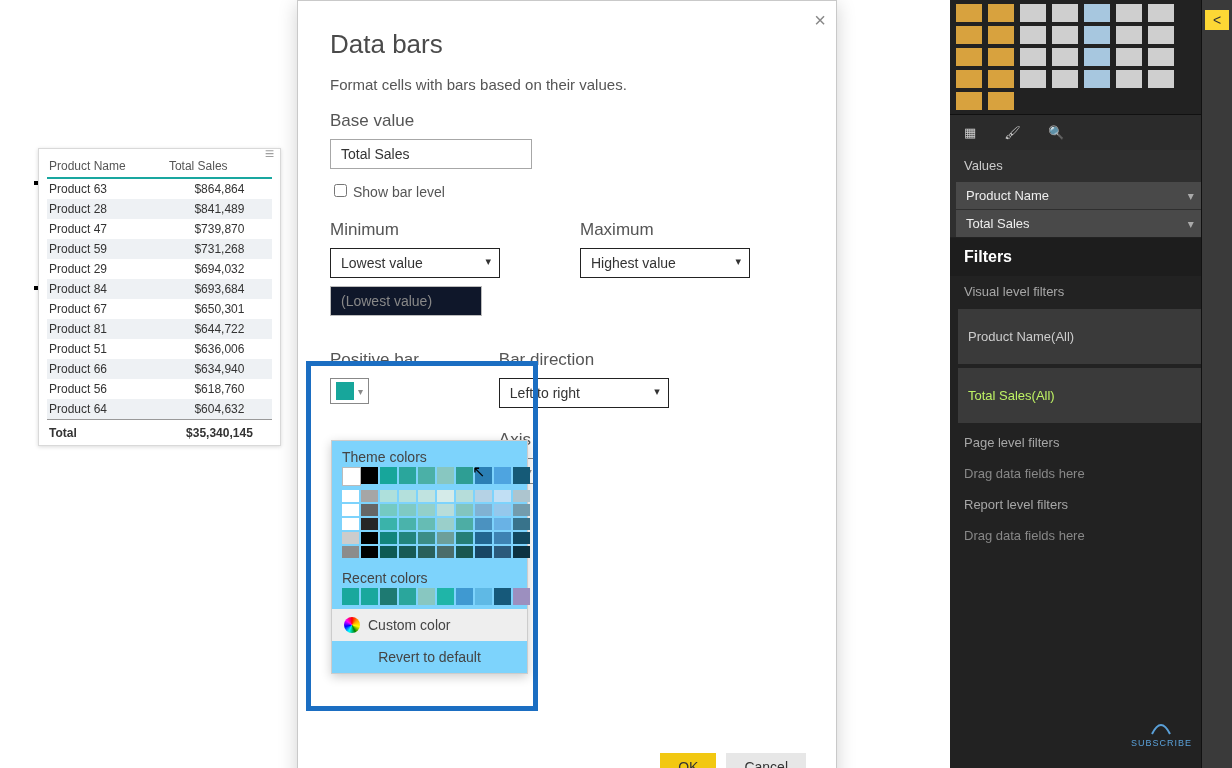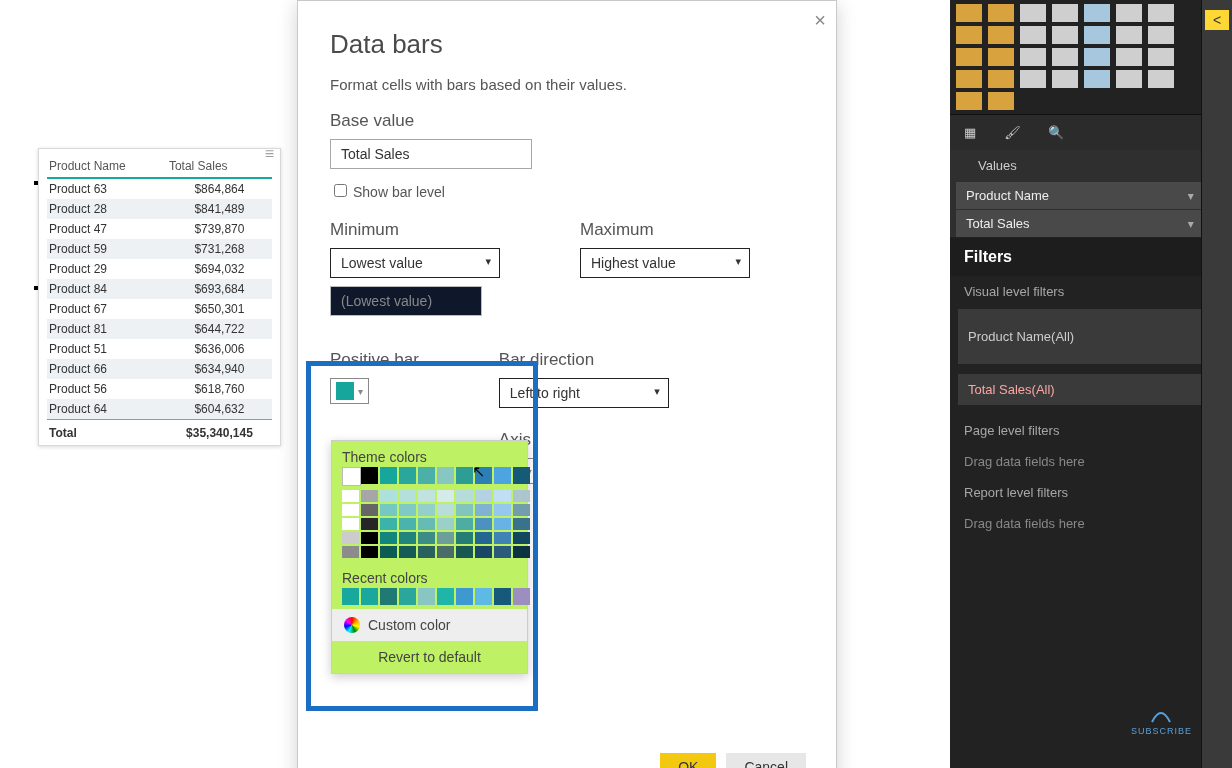--- a/index.html
+++ b/index.html
@@ -28,21 +28,21 @@
 .chk input{margin-right:6px}
 .cols{display:flex;gap:80px;margin-top:8px}
 .col{}
 .sel{border:1px solid #222;padding:6px 28px 6px 10px;width:130px;font-size:14px;position:relative;background:#fff}
 .sel:after{content:"▾";position:absolute;right:8px;top:6px;font-size:11px}
 .sel-disabled{border:1px solid #bcbcbc;background:#0f172a;color:#888;padding:6px 10px;width:130px;font-size:14px;margin-top:8px}
 .swatch-btn{border:1px solid #888;display:inline-flex;align-items:center;gap:4px;padding:3px 5px;background:#fff}
 .swatch-btn .sw{width:18px;height:18px}
 .swatch-btn .car{font-size:10px;color:#888}
 .highlight{position:absolute;border:5px solid #1b6ec2;pointer-events:none}
-.picker{position:absolute;left:331px;top:440px;width:195px;border:1px solid #ccc;background:#bef264;box-shadow:0 3px 10px rgba(0,0,0,.2);font-size:14px;color:#444;z-index:30}
+.picker{position:absolute;left:331px;top:440px;width:195px;border:1px solid #ccc;background:#7dd3fc;box-shadow:0 3px 10px rgba(0,0,0,.2);font-size:14px;color:#444;z-index:30}
 .picker .sect{padding:8px 10px 2px}
 .grid{display:grid;grid-template-columns:repeat(10,17px);gap:2px;padding:0 10px 4px}
 .grid.shades{grid-template-rows:repeat(5,12px)}
 .grid .c{width:17px;height:17px}
 .grid.shades .c{height:12px}
 .picker .item{padding:8px 12px;display:flex;align-items:center;gap:8px}
 .picker .item.cc{background:#eee}
 .picker .item.rev{justify-content:center}
 .wheel{width:16px;height:16px;border-radius:50%;background:conic-gradient(red,orange,yellow,green,cyan,blue,magenta,red)}
 .cursor{position:absolute;left:472px;top:462px;font-size:16px;color:#000;z-index:40;pointer-events:none}
@@ -50,29 +50,29 @@
 .btn{padding:6px 18px;font-size:14px;border:none;cursor:pointer}
 .btn-yellow{background:#f2c811;color:#333}
 .btn-grey{background:#e7e7e7;color:#333}
 
 .side{position:absolute;right:0;top:0;width:282px;height:768px;background:#222;color:#ccc;font-size:13px}
 .icon-grid{display:grid;grid-template-columns:repeat(7,28px);gap:4px;padding:4px 6px}
 .icon-grid .ic{width:26px;height:18px;background:#444}
 .side .tabs{display:flex;gap:28px;padding:10px 14px;background:#2b2b2b;border-top:1px solid #111}
 .tabs .t{color:#ccc}
 .grp{background:#2f2f2f}
-.grp-h{padding:8px 28px;color:#ccc;font-size:13px}
+.grp-h{padding:8px 14px;color:#ccc;font-size:13px}
 .pill{display:flex;justify-content:space-between;align-items:center;background:#494949;margin:1px 6px;padding:6px 10px;font-size:13px;color:#eee}
 .pill .ctl{color:#aaa;font-size:12px;letter-spacing:4px}
 .grp-title{background:#1d1d1d;padding:10px 14px;font-size:16px;font-weight:700;color:#fff}
 .sub{padding:8px 14px;color:#a7a7a7}
 .drop{margin:2px 8px;padding:20px 10px;background:#3a3a3a;color:#ccc;display:flex;justify-content:space-between}
 .drop .car{color:#ccc}
-.pill2{margin:10px 8px;padding:8px 10px;background:#3a3a3a;color:#fca5a5}
-.sublogo{position:absolute;right:40px;bottom:32px;color:#5aa0d8;font-size:9px;text-align:center;letter-spacing:1px}
+.pill2{margin:4px 8px;padding:20px 10px;background:#3a3a3a;color:#bef264}
+.sublogo{position:absolute;right:40px;bottom:20px;color:#5aa0d8;font-size:9px;text-align:center;letter-spacing:1px}
 .right-rail{position:absolute;right:0;top:0;width:30px;height:768px;background:#3a3a3a;border-left:1px solid #111}
 .right-rail .stripe{position:absolute;right:3px;top:10px;width:24px;height:20px;background:#fdd835;display:flex;align-items:center;justify-content:center;color:#333;font-size:14px}
 </style>
 </head>
 <body>
 
 <div class="canvas">
 
   <div class="sel1"></div>
   <div class="sel2"></div>

